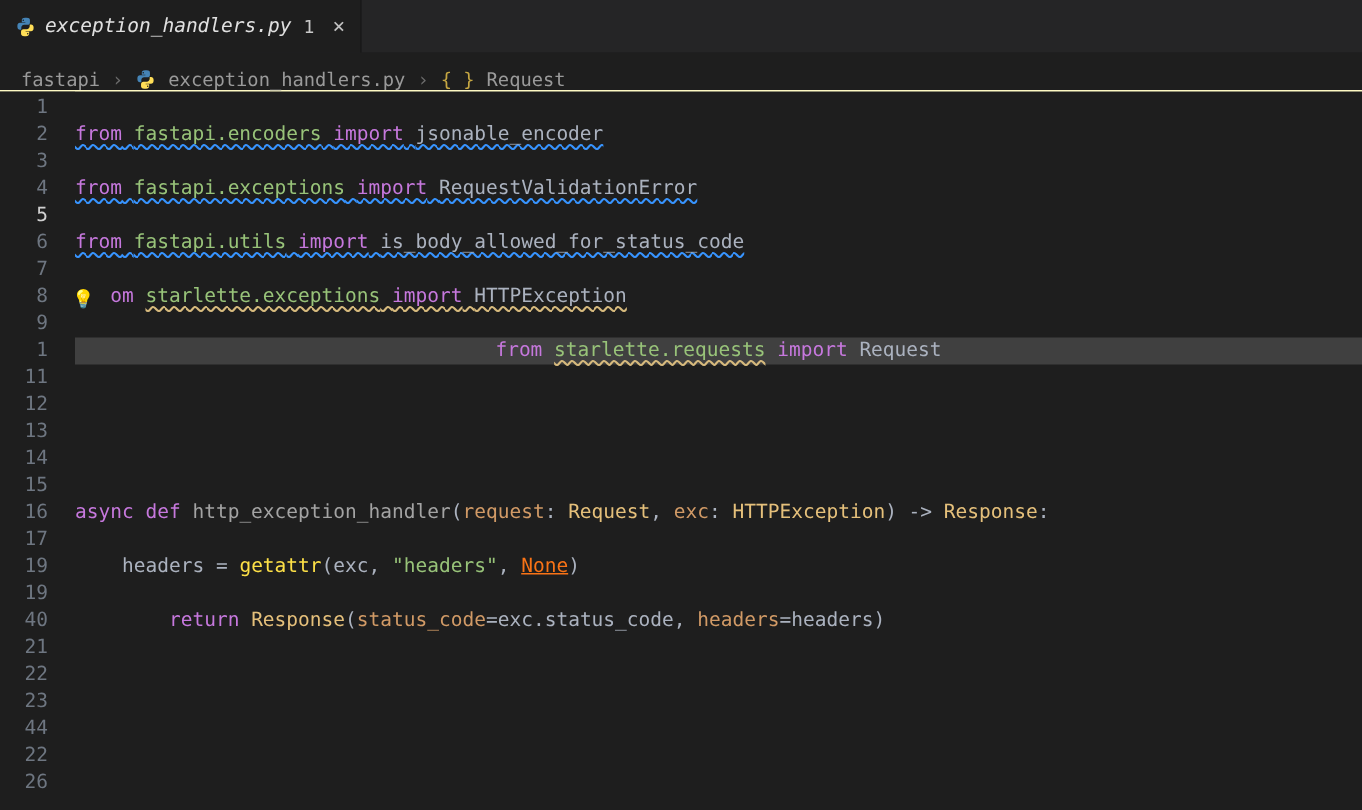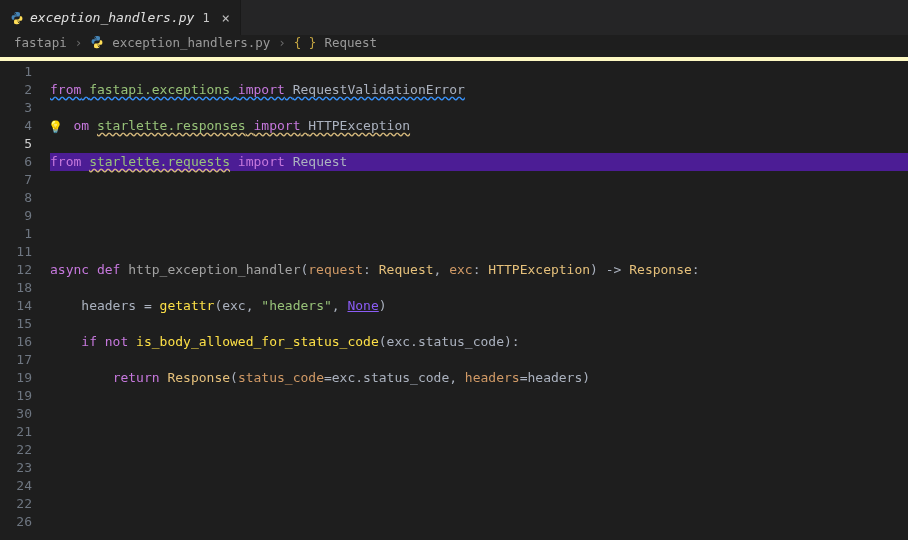--- a/index.html
+++ b/index.html
@@ -44,26 +44,26 @@
     margin-left: 6px;
     color: #c0c0c0;
     font-style: normal;
     font-size: 14px;
     cursor: pointer;
   }
   .breadcrumbs {
     background: #1e1e1e;
     height: 26px;
     display: flex;
-    align-items: flex-start;
+    align-items: flex-end;
     padding: 0 14px;
     gap: 8px;
     color: #9a9a9a;
     font-size: 12.5px;
-    border-bottom: 4px solid #fef9c3;
+    border-bottom: 1px solid #fef9c3;
   }
   .breadcrumbs .chev {
     color: #6b6b6b;
   }
   .breadcrumbs .py-icon { width: 14px; height: 14px; display:inline-flex; }
   .braces-icon {
     color: #c5a642;
     font-family: monospace;
   }
   .editor {
@@ -86,36 +86,36 @@
   .gutter .ln.active { color: #d0d0d0; }
   .code {
     flex: 1;
     padding-top: 2px;
     line-height: 18px;
     font-size: 13px;
     white-space: pre;
     position: relative;
   }
   .line { height: 18px; position: relative; }
-  .line.active { background: #4c1d95; }
+  .line.active { background: #404040; text-align: center; }
   .bulb {
     position: absolute;
     left: -2px;
     top: 1px;
     width: 14px; height: 14px;
     font-size: 12px;
   }
   .c-kw { color: #c678dd; } 
   .c-mod { color: #98c379; } 
   .c-fn { color: #a3a3a3; } 
   .c-call { color: #fde047; }
   .c-param { color: #d19a66; } 
   .c-cls { color: #e5c07b; }
   .c-str { color: #98c379; }
-  .c-const { color: #8b5cf6; text-decoration: underline; }
+  .c-const { color: #f97316; text-decoration: underline; }
   .c-pun { color: #abb2bf; }
   .c-arrow { color: #abb2bf; }
   .c-op { color: #abb2bf; }
   .c-default { color: #abb2bf; }
 
   .wavy-info {
     text-decoration: underline wavy #3794ff;
     text-decoration-skip-ink: none;
     text-underline-offset: 2px;
   }
@@ -164,44 +164,45 @@
       <div class="ln">3</div>
       <div class="ln">4</div>
       <div class="ln active">5</div>
       <div class="ln">6</div>
       <div class="ln">7</div>
       <div class="ln">8</div>
       <div class="ln">9</div>
       <div class="ln">1</div>
       <div class="ln">11</div>
       <div class="ln">12</div>
-      <div class="ln">18</div>
+      <div class="ln">13</div>
       <div class="ln">14</div>
       <div class="ln">15</div>
       <div class="ln">16</div>
       <div class="ln">17</div>
       <div class="ln">19</div>
       <div class="ln">19</div>
-      <div class="ln">30</div>
+      <div class="ln">40</div>
       <div class="ln">21</div>
       <div class="ln">22</div>
       <div class="ln">23</div>
-      <div class="ln">24</div>
+      <div class="ln">44</div>
       <div class="ln">22</div>
       <div class="ln">26</div>
     </div>
   <div class="code">
+<div class="line"><span class="wavy-info"><span class="c-kw">from</span> <span class="c-mod">fastapi.encoders</span> <span class="c-kw">import</span> <span class="c-default">jsonable_encoder</span></span></div>
 <div class="line"><span class="wavy-info"><span class="c-kw">from</span> <span class="c-mod">fastapi.exceptions</span> <span class="c-kw">import</span> <span class="c-default">RequestValidationError</span></span></div>
-<div class="line"><span class="bulb">💡</span>   <span class="c-kw">om</span> <span class="wavy-warn"><span class="c-mod">starlette.responses</span> <span class="c-kw">import</span> <span class="c-default">HTTPException</span></span></div>
+<div class="line"><span class="wavy-info"><span class="c-kw">from</span> <span class="c-mod">fastapi.utils</span> <span class="c-kw">import</span> <span class="c-default">is_body_allowed_for_status_code</span></span></div>
+<div class="line"><span class="bulb">💡</span>   <span class="c-kw">om</span> <span class="wavy-warn"><span class="c-mod">starlette.exceptions</span> <span class="c-kw">import</span> <span class="c-default">HTTPException</span></span></div>
 <div class="line active"><span class="c-kw">from</span> <span class="wavy-warn"><span class="c-mod">starlette.requests</span></span> <span class="c-kw">import</span> <span class="c-default">Request</span></div>
 <div class="line"></div>
 <div class="line"></div>
 <div class="line"><span class="c-kw">async</span> <span class="c-kw">def</span> <span class="c-fn">http_exception_handler</span><span class="c-pun">(</span><span class="c-param">request</span><span class="c-pun">: </span><span class="c-cls">Request</span><span class="c-pun">, </span><span class="c-param">exc</span><span class="c-pun">: </span><span class="c-cls">HTTPException</span><span class="c-pun">)</span><span class="c-arrow"> -&gt; </span><span class="c-cls">Response</span><span class="c-pun">:</span></div>
 <div class="line">    <span class="c-default">headers</span><span class="c-op"> = </span><span class="c-call">getattr</span><span class="c-pun">(</span><span class="c-default">exc</span><span class="c-pun">, </span><span class="c-str">"headers"</span><span class="c-pun">, </span><span class="c-const">None</span><span class="c-pun">)</span></div>
-<div class="line">    <span class="c-kw">if</span><span> </span><span class="c-kw">not</span><span> </span><span class="c-call">is_body_allowed_for_status_code</span><span class="c-pun">(</span><span class="c-default">exc</span><span class="c-pun">.</span><span class="c-default">status_code</span><span class="c-pun">)</span><span class="c-pun">:</span></div>
 <div class="line">        <span class="c-kw">return</span><span> </span><span class="c-cls">Response</span><span class="c-pun">(</span><span class="c-param">status_code</span><span class="c-op">=</span><span class="c-default">exc</span><span class="c-pun">.</span><span class="c-default">status_code</span><span class="c-pun">, </span><span class="c-param">headers</span><span class="c-op">=</span><span class="c-default">headers</span><span class="c-pun">)</span></div>
 
 
 
 
 
 
 
 
 

